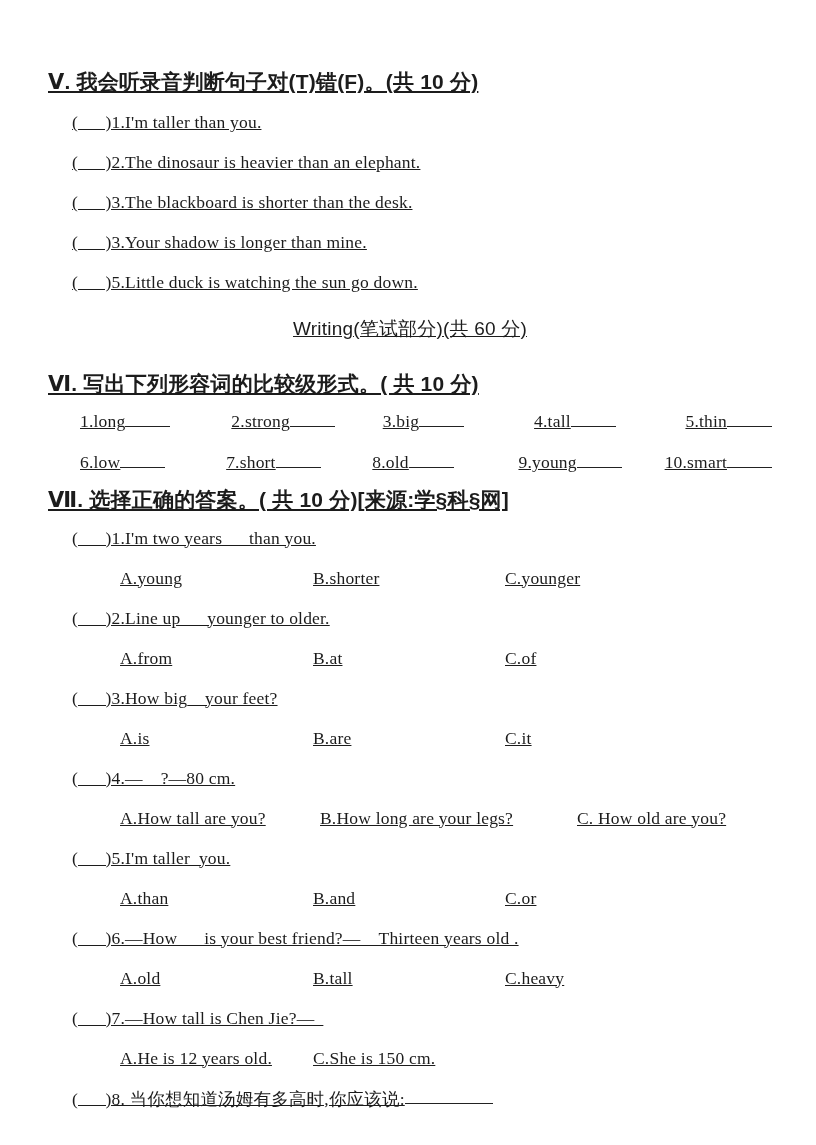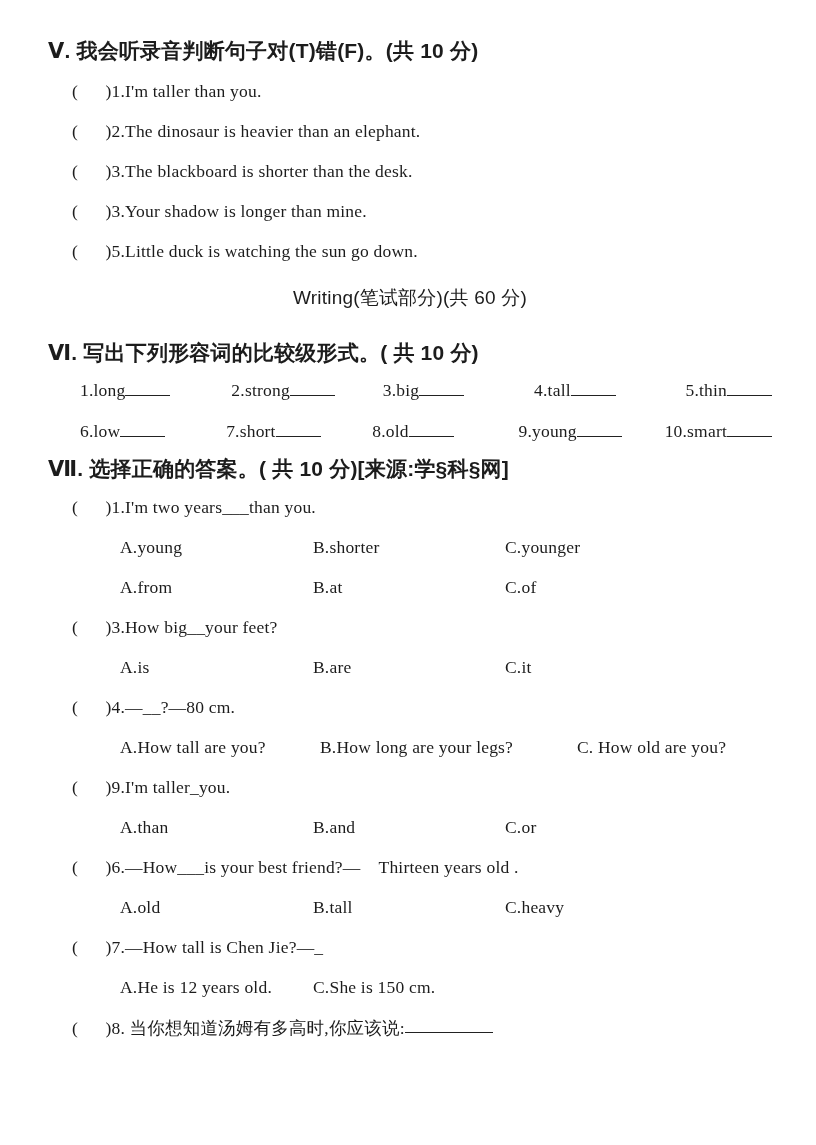--- a/index.html
+++ b/index.html
@@ -2,21 +2,21 @@
 <html><head>
 <meta charset="utf-8">
 <style>
   html,body{margin:0;padding:0;background:#ffffff;}
   body{
     width:816px;height:1145px;overflow:hidden;
     color:#1c1c1c;
     font-family:"Liberation Serif","DejaVu Serif",serif;
     font-size:17.5px;letter-spacing:0.2px;
   }
-  .page{padding:37px 44px 0 48px;box-sizing:border-box;width:816px;height:864px;}
+  .page{padding:68px 44px 0 48px;box-sizing:border-box;width:816px;height:864px;text-decoration:underline;}
   .sec-title{
     font-family:"Liberation Sans","DejaVu Sans",sans-serif;
     font-weight:700;font-size:21px;line-height:28px;white-space:pre-wrap;
   }
   .center-title{
     text-align:center;
     font-family:"Liberation Sans","DejaVu Sans",sans-serif;
     font-weight:400;font-size:19px;line-height:34px;
     margin:20px 0 24px 0;white-space:pre-wrap;
   }
@@ -81,41 +81,42 @@
   <div class="sec-title vii-title">Ⅶ. 选择正确的答案。( 共 10 分)[来源:学§科§网]</div>
   <div class="questions">
 
     <div class="item">(      )1.I'm two years___than you.</div>
     <div class="opts">
       <span class="opt-a">A.young</span>
       <span class="opt-b">B.shorter</span>
       <span class="opt-c">C.younger</span>
     </div>
 
+    <div class="item">(      )2.Line up___younger to older.</div>
     <div class="opts">
       <span class="opt-a">A.from</span>
       <span class="opt-b">B.at</span>
       <span class="opt-c">C.of</span>
     </div>
 
     <div class="item">(      )3.How big__your feet?</div>
     <div class="opts">
       <span class="opt-a">A.is</span>
       <span class="opt-b">B.are</span>
       <span class="opt-c">C.it</span>
     </div>
 
     <div class="item">(      )4.—__?—80 cm.</div>
     <div class="opts wide">
       <span class="opt-a">A.How tall are you?</span>
       <span class="opt-b">B.How long are your legs?</span>
       <span class="opt-c">C. How old are you?</span>
     </div>
 
-    <div class="item">(      )9.I'm taller_you.</div>
+    <div class="item">(      )5.I'm taller_you.</div>
     <div class="opts">
       <span class="opt-a">A.than</span>
       <span class="opt-b">B.and</span>
       <span class="opt-c">C.or</span>
     </div>
 
     <div class="item">(      )6.—How___is your best friend?—    Thirteen years old .</div>
     <div class="opts">
       <span class="opt-a">A.old</span>
       <span class="opt-b">B.tall</span>

